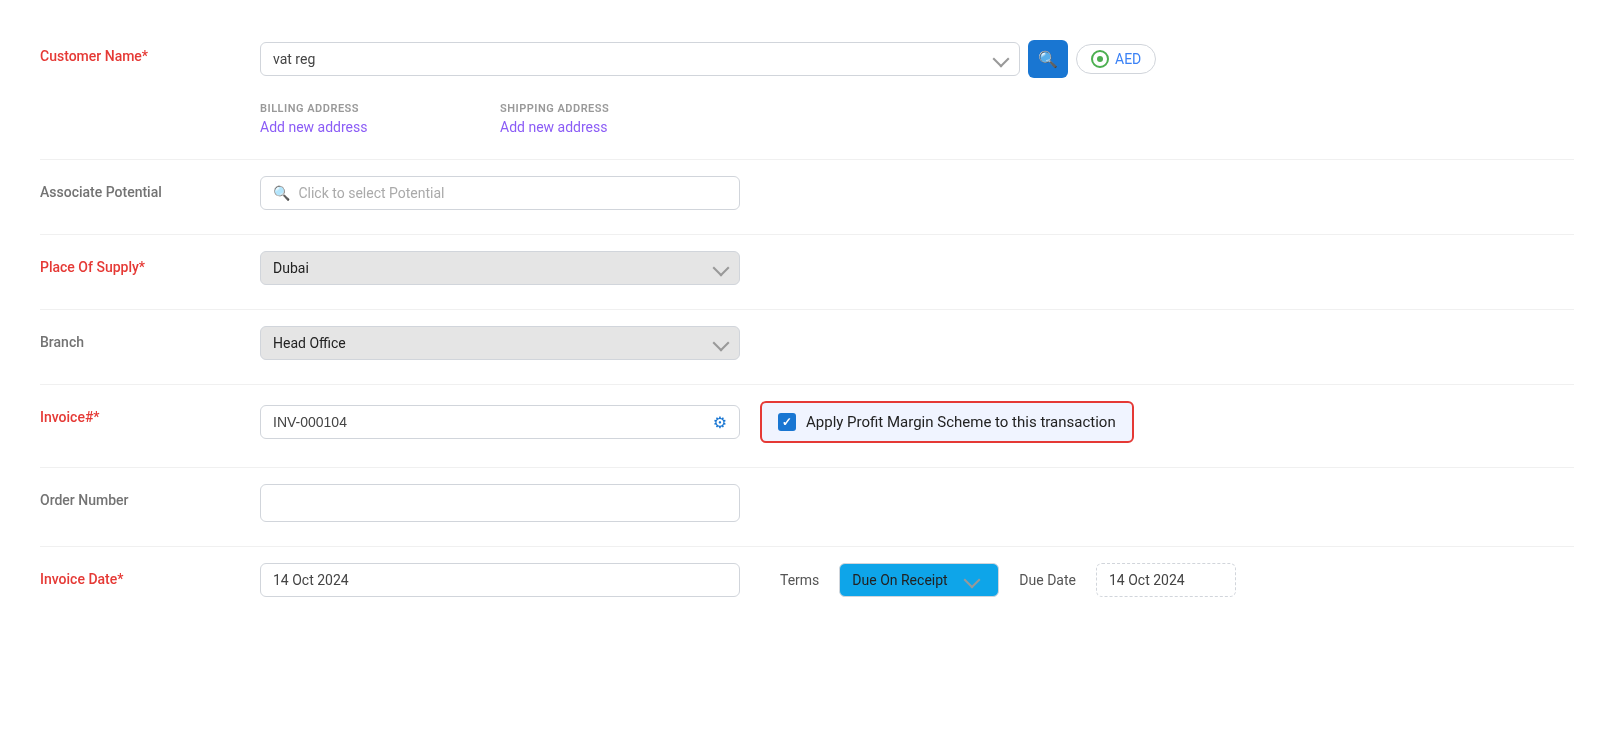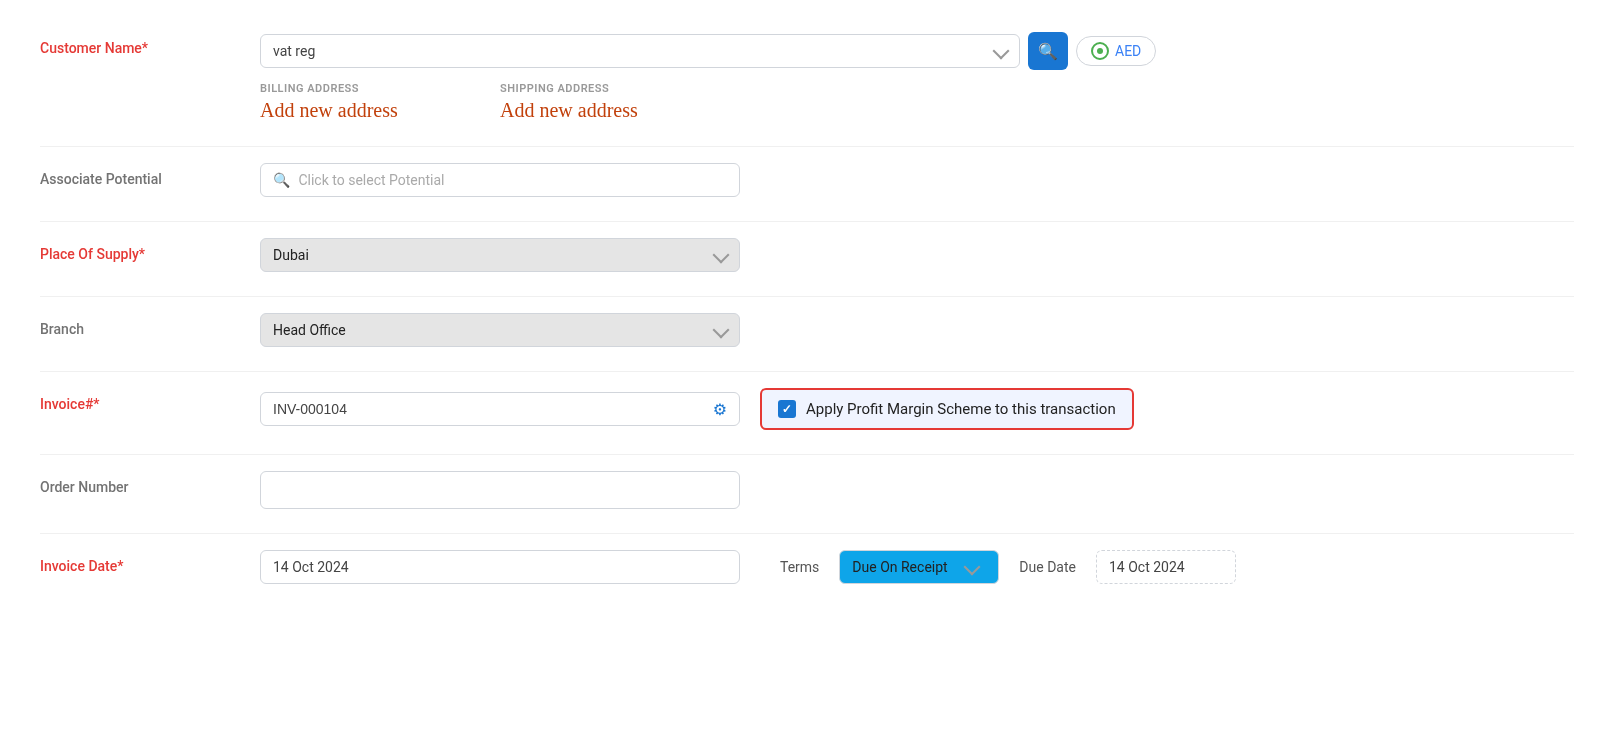--- a/index.html
+++ b/index.html
@@ -4,21 +4,21 @@
   <style>
     * { box-sizing: border-box; margin: 0; padding: 0; }
     body {
       font-family: -apple-system, BlinkMacSystemFont, 'Segoe UI', Roboto, sans-serif;
       background: #f5f5f5;
       color: #222;
       font-size: 14px;
     }
     .form-container {
       background: #fff;
-      padding: 32px 40px;
+      padding: 40px 40px;
       min-height: 747px;
       max-width: 1614px;
       margin: 0 auto;
     }
     .form-row {
       display: flex;
       align-items: flex-start;
       margin-bottom: 24px;
     }
     .form-label {
@@ -30,21 +30,21 @@
       font-weight: 500;
     }
     .form-label.required {
       color: #e53935;
     }
     .form-content {
       flex: 1;
       display: flex;
       align-items: flex-start;
       flex-wrap: wrap;
-      gap: 0;
+      gap: 12px;
     }
     
     .customer-input-wrapper {
       display: flex;
       align-items: center;
       gap: 8px;
       width: 100%;
     }
     .customer-select {
       flex: 1;
@@ -123,25 +123,24 @@
     }
     .address-label {
       font-size: 11px;
       font-weight: 600;
       color: #999;
       letter-spacing: 0.5px;
       margin-bottom: 4px;
       text-transform: uppercase;
     }
     .address-link {
-      color: #c2410c;
-      font-size: 20px;
+      color: #8b5cf6;
+      font-size: 14px;
       cursor: pointer;
       text-decoration: none;
-      font-family: Liberation Serif, serif;
     }
     
     .tax-treatment {
       width: 100%;
       margin-top: 16px;
       font-size: 14px;
       color: #777;
       display: flex;
       align-items: center;
       gap: 6px;

